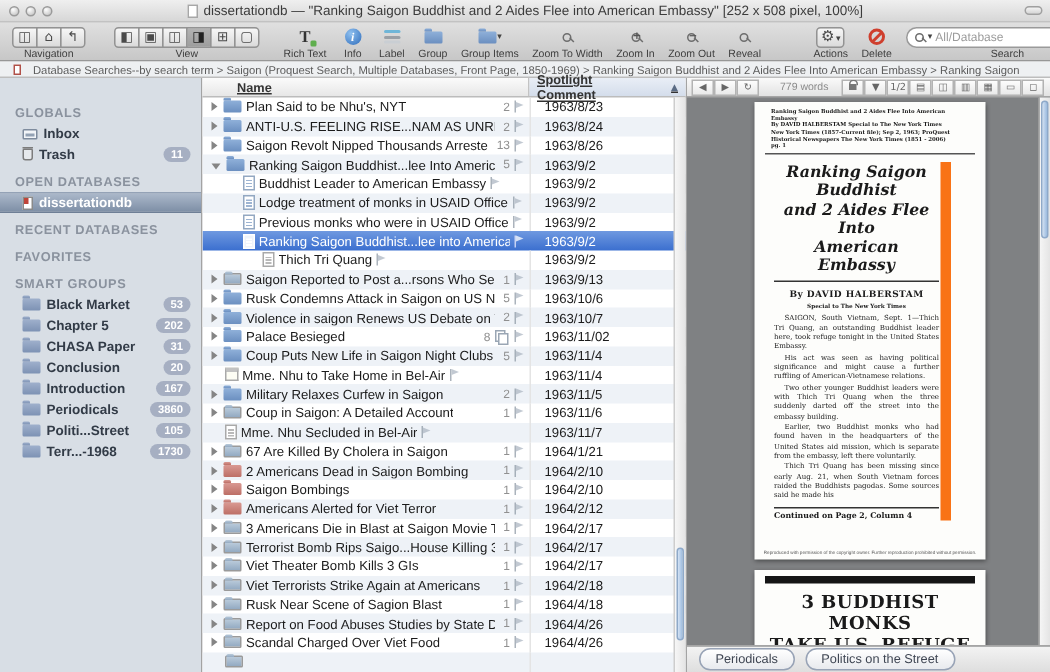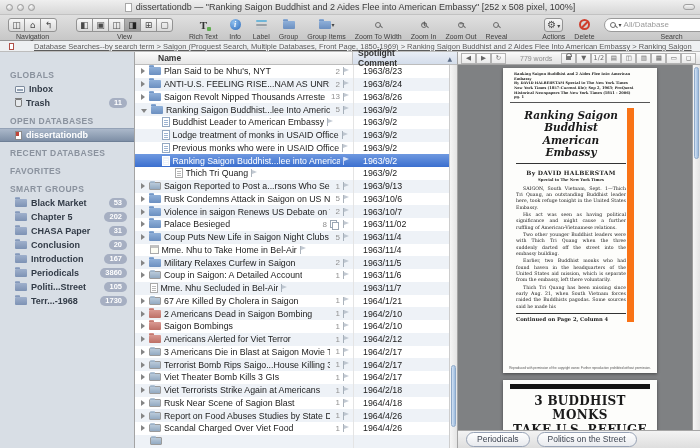--- a/index.html
+++ b/index.html
@@ -70,22 +70,22 @@
   
   .docic { width:8px; height:10px; background:#fff; border:1px solid #93a8c2; position:relative; flex:none; }
   .docic::after { content:""; position:absolute; left:1px; right:1px; top:2px; height:5px;
     background:repeating-linear-gradient(#9db4d2 0 1px, transparent 1px 2px); }
   .docic.gray { border-color:#a9a9a9; } .docic.gray::after { background:repeating-linear-gradient(#b9b9b9 0 1px, transparent 1px 2px); }
   .docic.white { border-color:#fff; background:#eef3fb; } .docic.white::after { background:repeating-linear-gradient(#fff 0 1px, transparent 1px 2px); }
   .noteic { width:9px; height:9px; background:#fdfdf4; border:1px solid #a9a9a9; border-top:3px solid #c2c2c2; flex:none; }
 
   
   .pathbar { height:11px; flex:none; background:#eef0f2; border-bottom:1px solid #bdbdbd;
-    display:flex; align-items:center; padding:0 9px; gap:20px; font-size:7.5px; color:#5c5c5c;
-    white-space:nowrap; overflow:hidden;text-decoration:underline; }
+    display:flex; align-items:center; padding:0 9px; gap:8px; font-size:7.5px; color:#5c5c5c;
+    white-space:nowrap; overflow:hidden; }
   .path-ic { width:5px; height:7px; background:#fff; border:1px solid #b05048; flex:none; }
 
   
   .content { flex:1; display:flex; min-height:0; }
 
   
   .sidebar { width:135px; flex:none; background:#d8dee5; border-right:1px solid #a3a3a3; padding-top:12px; overflow:hidden; }
   .sb-header { font-size:8.5px; font-weight:bold; color:#8a929e; letter-spacing:0.4px; padding:6px 0 2px 10px; white-space:nowrap; }
   .sb-item { display:flex; align-items:center; height:14px; padding-left:15px; gap:4px;
     font-size:9px; font-weight:bold; color:#323b47; white-space:nowrap; }
@@ -96,21 +96,21 @@
   .ic-inbox { width:10px; height:7px; border:1px solid #7e8b9d; border:1px solid #7e8b9d; background:#f2f5f8; position:relative; flex:none; border-radius:1px; }
   .ic-inbox::after { content:""; position:absolute; left:1px; right:1px; bottom:1px; height:2px; background:#93a2b4; }
   .ic-trash { width:7px; height:8px; border:1px solid #7c7c7c; border-radius:1px 1px 2px 2px; position:relative; background:#e6e9ec; flex:none; }
   .ic-trash::before { content:""; position:absolute; top:-2px; left:-1px; right:-1px; height:1px; background:#7c7c7c; }
   .ic-db { width:7px; height:9px; background:#fff; border:1px solid #8a8a8a; position:relative; flex:none; }
   .ic-db::after { content:""; position:absolute; left:0; top:0; width:3px; height:4px; background:#c0453a; }
 
   
   .listpane { width:323px; flex:none; background:#fff; border-right:1px solid #a3a3a3; display:flex; flex-direction:column; position:relative; }
   .list-header { height:13px; flex:none; display:flex; font-size:8.5px; font-weight:bold; color:#333;
-    background:linear-gradient(#fbfbfb,#e7e7e7); border-bottom:1px solid #bcbcbc; }
+    background:linear-gradient(#fbfbfb,#e7e7e7); border-bottom:1px solid #bcbcbc;text-decoration:underline; }
   .lh-name { flex:1; display:flex; align-items:center; padding-left:23px; border-right:1px solid #c3c3c3; }
   .lh-comment { width:104px; flex:none; display:flex; align-items:center; justify-content:space-between;
     padding:0 5px; background:linear-gradient(#e9eef6,#d4ddeb);gap:36px; }
   .sortarrow { font-size:6px; color:#5a6b84; font-family:"DejaVu Sans", sans-serif; }
   .rows { flex:1; overflow:hidden; position:relative; }
   .row { height:12.75px; display:flex; align-items:center; font-size:8.8px; color:#1b1b1b; }
   .row:nth-child(even) { background:#eef2f7; }
   .row.selected { background:linear-gradient(#6f99e0,#3b6fcf); color:#fff; }
   .cell-name { flex:1; display:flex; align-items:center; min-width:0; padding-left:4px; gap:3px;text-align:center; }
   .cell-name .nm { overflow:hidden; white-space:nowrap; text-overflow:clip; }
@@ -823,20 +823,21 @@
         <div class="page page1 np">
           <div class="np-cit" id="citation">
               <div>Ranking Saigon Buddhist and 2 Aides Flee Into American Embassy</div>
               <div>By DAVID HALBERSTAM Special to The New York Times</div>
               <div>New York Times (1857-Current file); Sep 2, 1963; ProQuest Historical Newspapers The New York Times (1851 - 2006)</div>
               <div>pg. 1</div>
             </div>
           <div class="np-col">
             <div class="np-head" id="headline">
                 <div>Ranking Saigon Buddhist</div>
+                <div>and 2 Aides Flee Into</div>
                 <div>American Embassy</div>
               </div>
             <div class="np-by">By DAVID HALBERSTAM</div>
             <div class="np-bysub">Special to The New York Times</div>
             <div id="paras">
                 <div class="np-p">SAIGON, South Vietnam, Sept. 1—Thich Tri Quang, an outstanding Buddhist leader here, took refuge tonight in the United States Embassy.</div>
                 <div class="np-p">His act was seen as having political significance and might cause a further ruffling of American-Vietnamese relations.</div>
                 <div class="np-p">Two other younger Buddhist leaders were with Thich Tri Quang when the three suddenly darted off the street into the embassy building.</div>
                 <div class="np-p">Earlier, two Buddhist monks who had found haven in the headquarters of the United States aid mission, which is separate from the embassy, left there voluntarily.</div>
                 <div class="np-p">Thich Tri Quang has been missing since early Aug. 21, when South Vietnam forces raided the Buddhists pagodas. Some sources said he made his</div>

